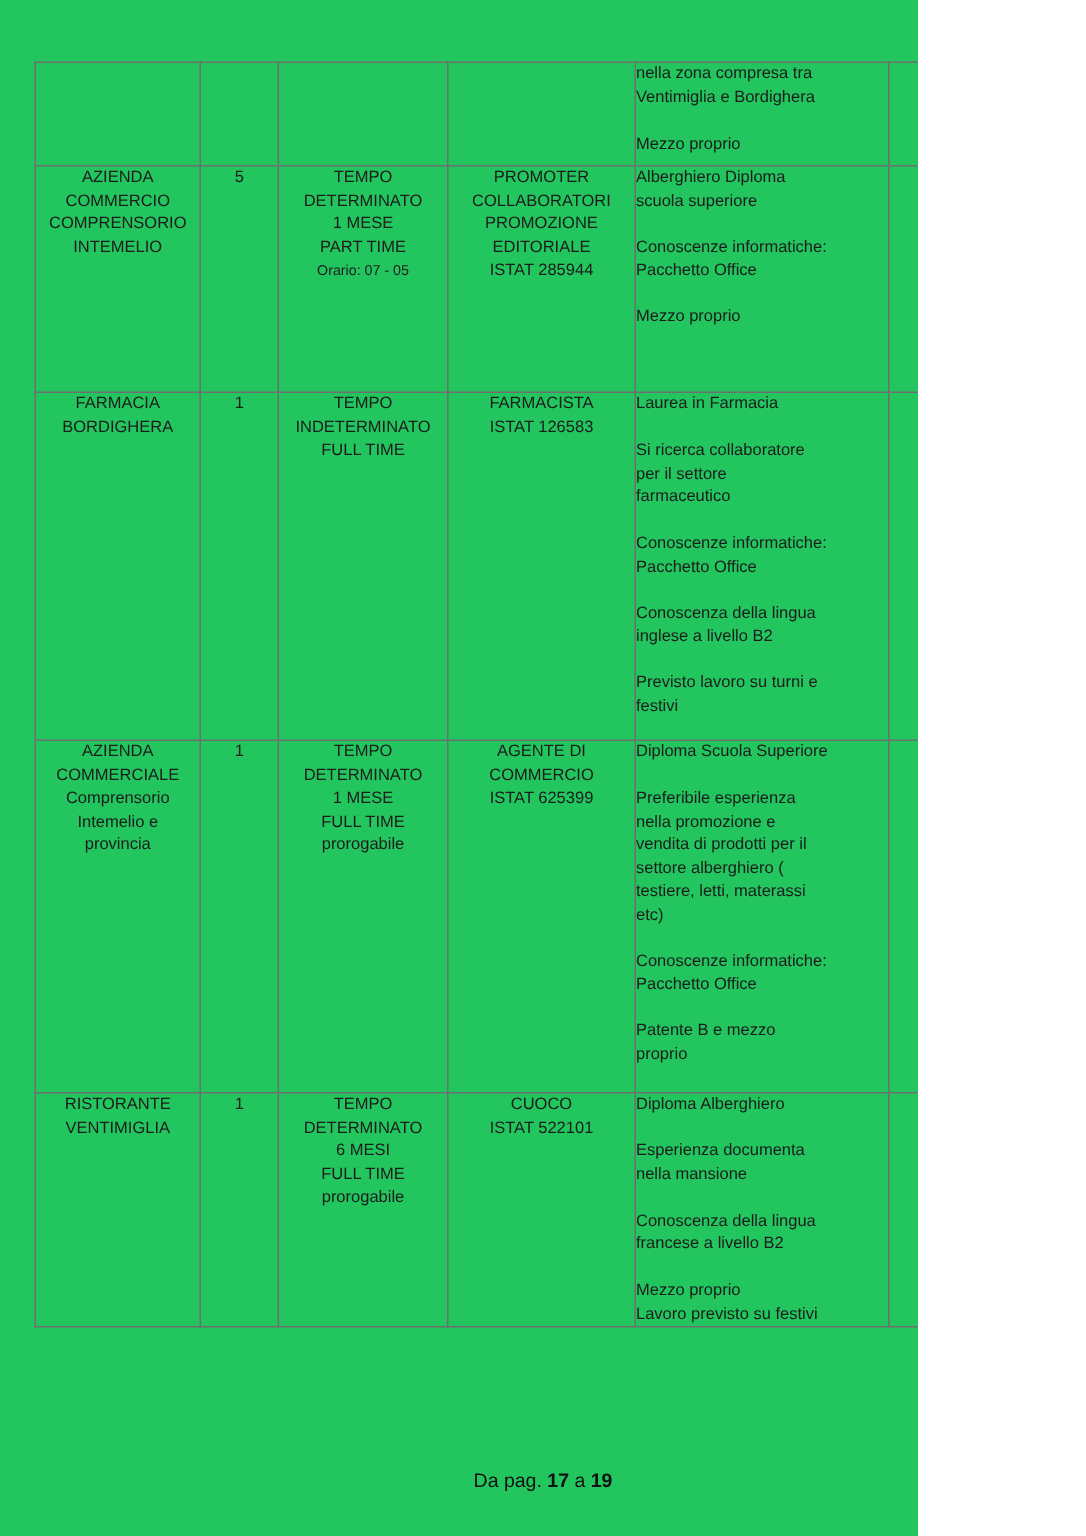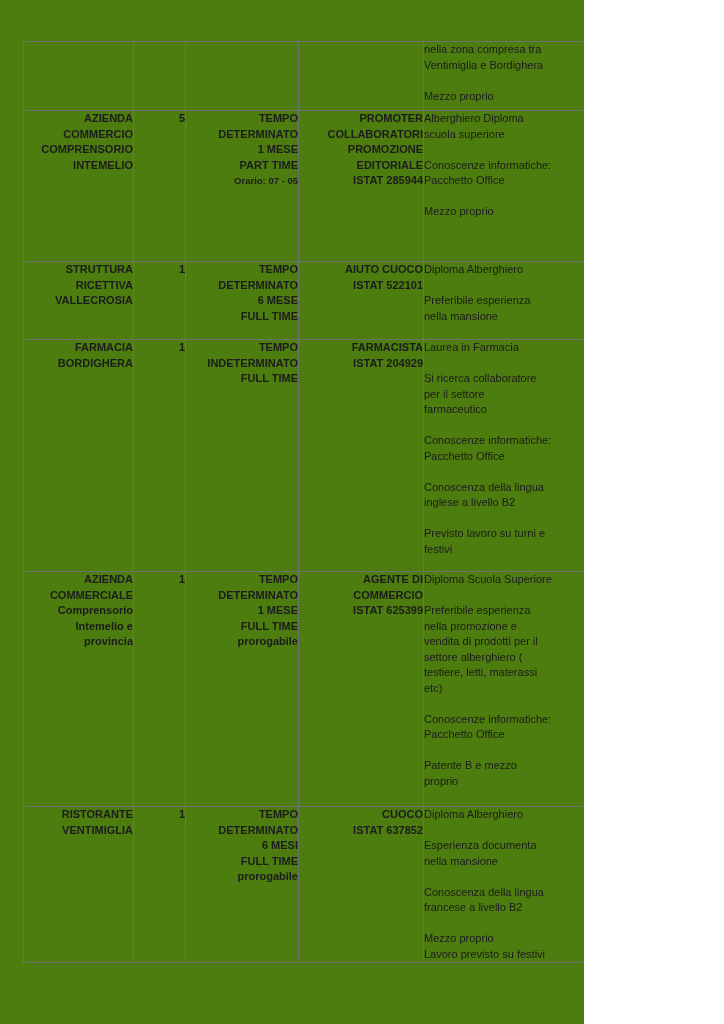--- a/index.html
+++ b/index.html
@@ -4,46 +4,46 @@
 <style>
   html, body {
     margin: 0;
     padding: 0;
     background: #ffffff;
   }
   .page {
     position: relative;
     width: 584px;
     height: 1024px;
-    background: #4d7c0f;
+    background: #22c55e;
     font-family: "Liberation Sans", sans-serif;
     color: #1c1c1c;
     overflow: hidden;
+    padding-left: 28px;
   }
   table.listings {
     position: absolute;
     left: 23px;
     top: 41px;
     width: 662px;
     border-collapse: collapse;
     table-layout: fixed;
   }
   table.listings td {
     border: 1px solid #6f6f6f;
     vertical-align: top;
     font-size: 11px;
     line-height: 15.5px;
     padding: 0;
     white-space: pre-line;
     overflow: hidden;
   }
   td.c {
-    text-align: right;
+    text-align: center;
     padding-top: 16px;
-    font-weight: bold;
   }
   td.req {
     text-align: left;
     padding: 3px 4px 0 6px;
   }
   tr.r0 { height: 69px; }
   tr.r1 { height: 151px; }
   tr.r2 { height: 78px; }
   tr.r3 { height: 232px; }
   tr.r4 { height: 235px; }
@@ -113,47 +113,29 @@
         <td class="req">Alberghiero Diploma
 scuola superiore
 
 Conoscenze informatiche:
 Pacchetto Office
 
 Mezzo proprio</td>
         <td class="c">RIF.
 20707</td>
       </tr>
-      <tr class="r2">
-        <td class="c">STRUTTURA
-RICETTIVA
-VALLECROSIA</td>
-        <td class="c">1</td>
-        <td class="c">TEMPO
-DETERMINATO
-6 MESE
-FULL TIME</td>
-        <td class="c">AIUTO CUOCO
-ISTAT 522101</td>
-        <td class="req">Diploma Alberghiero
-
-Preferibile esperienza
-nella mansione</td>
-        <td class="c">RIF.
-20704</td>
-      </tr>
       <tr class="r3">
         <td class="c">FARMACIA
 BORDIGHERA</td>
         <td class="c">1</td>
         <td class="c">TEMPO
 INDETERMINATO
 FULL TIME</td>
         <td class="c">FARMACISTA
-ISTAT 204929</td>
+ISTAT 126583</td>
         <td class="req">Laurea in Farmacia
 
 Si ricerca collaboratore
 per il settore
 farmaceutico
 
 Conoscenze informatiche:
 Pacchetto Office
 
 Conoscenza della lingua
@@ -199,31 +181,32 @@
       <tr class="r5">
         <td class="c">RISTORANTE
 VENTIMIGLIA</td>
         <td class="c">1</td>
         <td class="c">TEMPO
 DETERMINATO
 6 MESI
 FULL TIME
 prorogabile</td>
         <td class="c">CUOCO
-ISTAT 637852</td>
+ISTAT 522101</td>
         <td class="req">Diploma Alberghiero
 
 Esperienza documenta
 nella mansione
 
 Conoscenza della lingua
 francese a livello B2
 
 Mezzo proprio
 Lavoro previsto su festivi</td>
         <td class="c">RIF.
 20529</td>
       </tr>
     </tbody>
   </table>
 
+  <div class="page-footer"><span>Da pag.</span> <span class="num">17</span> <span>a</span> <span class="num">19</span></div>
 
 </div>
 
 </body></html>

